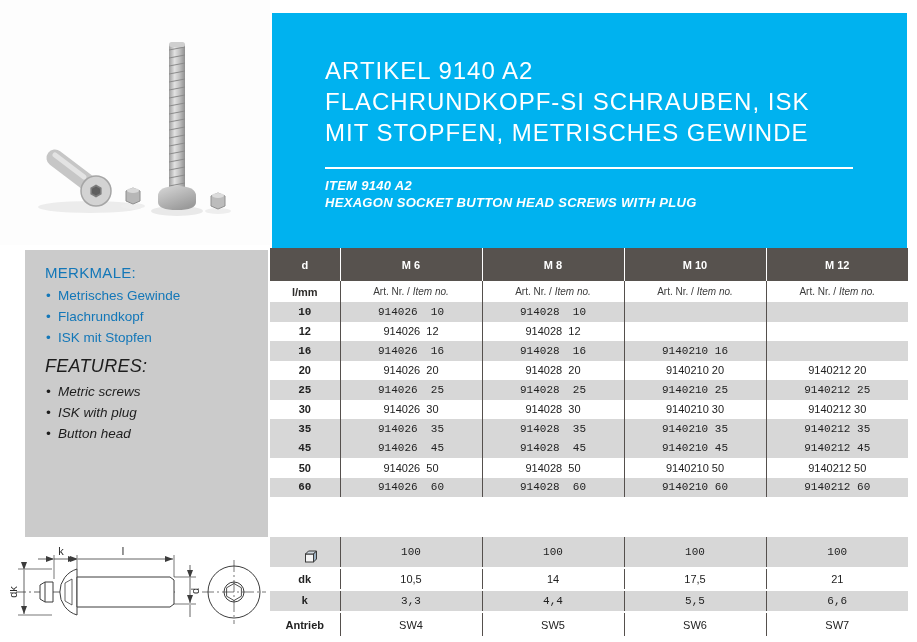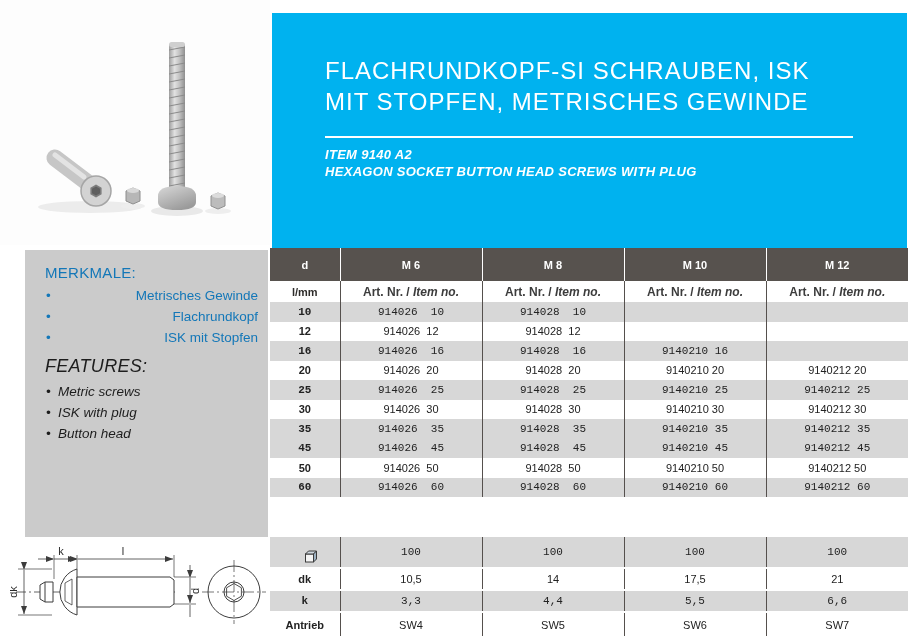--- a/index.html
+++ b/index.html
@@ -32,36 +32,36 @@
   
   .sidebar{
     position:absolute;left:25px;top:250px;width:243px;height:287px;
     background:var(--sidebar-bg);padding:14px 10px 0 20px;
   }
   .sidebar h3{font-size:15px;font-weight:400;color:var(--link-blue);letter-spacing:.3px;}
   .sidebar h4{font-size:18px;font-weight:400;font-style:italic;color:#1d1d1d;margin-top:8px;letter-spacing:.3px;}
   .sidebar ul{list-style:none;margin-top:4px;}
   .sidebar li{font-size:13.5px;line-height:21px;padding-left:13px;position:relative;}
   .sidebar li::before{content:"•";position:absolute;left:1px;}
-  ul.merk li{color:var(--link-blue);text-align:right;}
+  ul.merk li{color:var(--link-blue);}
   ul.feat li{color:#1d1d1d;font-style:italic;}
   ul.feat li::before{color:#1d1d1d;}
   
   table{border-collapse:collapse;table-layout:fixed;position:absolute;left:270px;width:638px;}
   .size-table{top:248px;}
   .spec-table{top:537px;}
   td,th{text-align:center;vertical-align:middle;font-size:11px;white-space:pre;overflow:hidden;}
   thead th{
     background:var(--table-header-bg);color:#fff;font-weight:bold;height:33px;
   }
   thead th + th{border-left:1px solid rgba(255,255,255,.3);}
   tbody td + td{border-left:1px solid var(--rule-dark);}
   .sub-row td{height:21px;background:#fff;}
   .sub-row .dcol{font-weight:bold;}
-  .artno-head{font-size:12px;color:#3c3c3c;font-weight:700;}
+  .artno-head{font-size:10px;color:#3c3c3c;font-weight:400;}
   .artno-head i{font-style:italic;}
   .size-table tbody tr.data-row td{height:19.5px;color:#222;}
   tr.stripe td{background:var(--row-stripe);font-family:Liberation Mono, monospace;}
   td.dcol{font-weight:bold;}
   .spec-table td{height:22px;color:#222;}
   .spec-table tr td{border-bottom:2px solid #fff;}
   .spec-table tr.r0 td{height:28px;}
   .spec-table tr.r3 td{height:24px;border-bottom:none;}
   .spec-table td.dcol{font-weight:bold;}
   
@@ -132,20 +132,21 @@
     </g>
     <g>
       <path d="M211 196 L218 193 L225 196 L225 206 L218 209 L211 206 Z" fill="#bcbcbc" stroke="#909090"></path>
       <ellipse cx="218" cy="195.5" rx="6" ry="2.5" fill="#dcdcdc"></ellipse>
     </g>
   </svg>
 </div>
 
 <div class="hero">
   <div class="hero-title">
+    <div>ARTIKEL 9140 A2</div>
     <div>FLACHRUNDKOPF-SI SCHRAUBEN, ISK</div>
     <div>MIT STOPFEN, METRISCHES GEWINDE</div>
   </div>
   <div class="hero-rule"></div>
   <div class="hero-sub">
     <div>ITEM 9140 A2</div>
     <div>HEXAGON SOCKET BUTTON HEAD SCREWS WITH PLUG</div>
   </div>
 </div>
 

